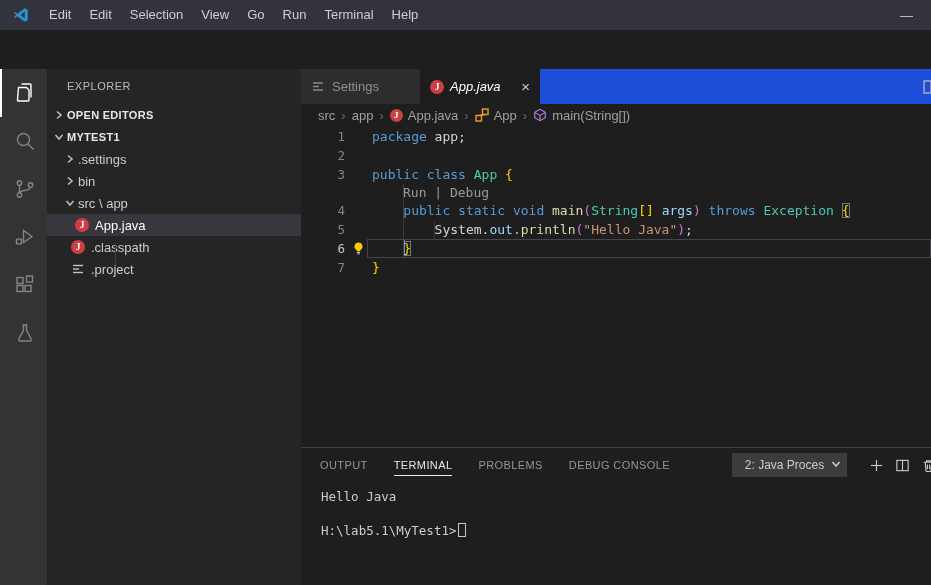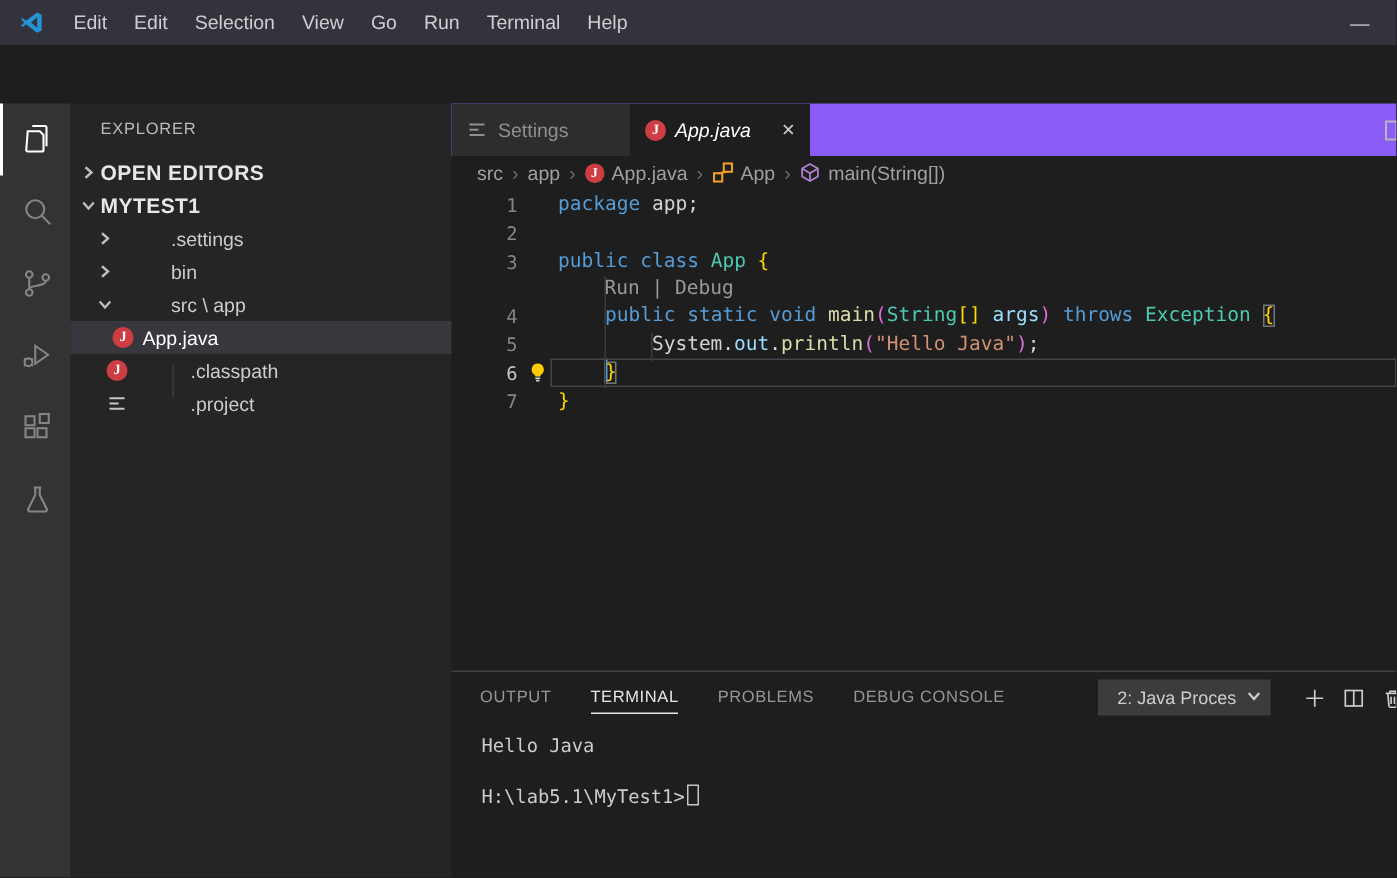--- a/index.html
+++ b/index.html
@@ -24,41 +24,41 @@
   
   .activitybar { width:47px; background:#333333; display:flex; flex-direction:column; align-items:center; }
   .ab-icon { width:47px; height:48px; display:flex; align-items:center; justify-content:center;
     color:#858585; border-left:2px solid transparent; }
   .ab-icon svg { width:24px; height:24px; stroke:currentColor; fill:none; stroke-width:1.4; }
   .ab-icon.active { color:#ffffff; border-left:2px solid #ffffff; }
 
   
   .sidebar { width:254px; background:#252526; position:relative; font-size:13px; }
   .sb-title { height:35px; line-height:35px; padding-left:20px; font-size:11px; color:#bbbbbb; letter-spacing:0.5px; }
-  .section-row { height:22px; display:flex; align-items:center; font-size:14px; font-weight:bold;
+  .section-row { height:22px; display:flex; align-items:center; font-size:11px; font-weight:bold;
     color:#e7e7e7; letter-spacing:0.3px; padding-left:4px; cursor:pointer; }
   .tree-row { height:22px; display:flex; align-items:center; color:#cccccc; cursor:pointer; position:relative; }
   .tree-row.selected { background:#37373d; color:#ffffff; }
   .chev { width:16px; height:16px; flex:0 0 auto; display:flex; align-items:center; justify-content:center; }
   .chev svg { width:10px; height:10px; stroke:#bdbdbd; fill:none; stroke-width:1.6; }
-  .indent-1 { padding-left:15px;gap:36px; }
+  .indent-1 { padding-left:15px; }
   .indent-2 { padding-left:28px; }
   .tree-guide { position:absolute; left:68px; top:174px; height:22px; width:1px; background:#3c3c3c; }
   .java-icon { width:14px; height:14px; border-radius:50%; background:#cc3e44; color:#ffffff;
     font-size:9.5px; font-weight:bold; display:flex; align-items:center; justify-content:center;
     flex:0 0 auto; margin-right:6px; font-family:"Liberation Serif", serif; }
   .list-icon { width:14px; height:14px; flex:0 0 auto; margin-right:6px; }
   .list-icon svg { width:14px; height:14px; stroke:#c5c5c5; stroke-width:1.4; }
   .tree-label { white-space:nowrap; }
 
   
   .editorcol { flex:1; display:flex; flex-direction:column; background:#1e1e1e; min-width:0; }
 
   
-  .tabbar { height:35px; background:#8b5cf6; display:flex; position:relative; overflow:hidden; }
+  .tabbar { height:35px; background:#1d4ed8; display:flex; position:relative; overflow:hidden; }
   .tab { height:35px; display:flex; align-items:center; padding:0 10px; font-size:13px; cursor:pointer; }
   .tab.inactive { background:#2d2d2d; color:#8f8f8f; width:119px; }
   .tab.active { background:#1e1e1e; color:#ffffff; width:120px; }
   .tab.active .tab-label { font-style:italic; }
   .tab .java-icon { margin-right:6px; }
   .tab-icon { width:15px; height:15px; margin-right:6px; }
   .tab-icon svg { width:15px; height:15px; stroke:#8f8f8f; stroke-width:1.4; }
   .tab-close { margin-left:auto; color:#cccccc; font-size:15px; padding-left:8px; }
   .tabbar-edge-icon { position:absolute; right:-9px; top:9px; width:18px; height:18px; }
   .tabbar-edge-icon svg { width:18px; height:18px; stroke:#b9b9b9; fill:none; stroke-width:1.3; }

